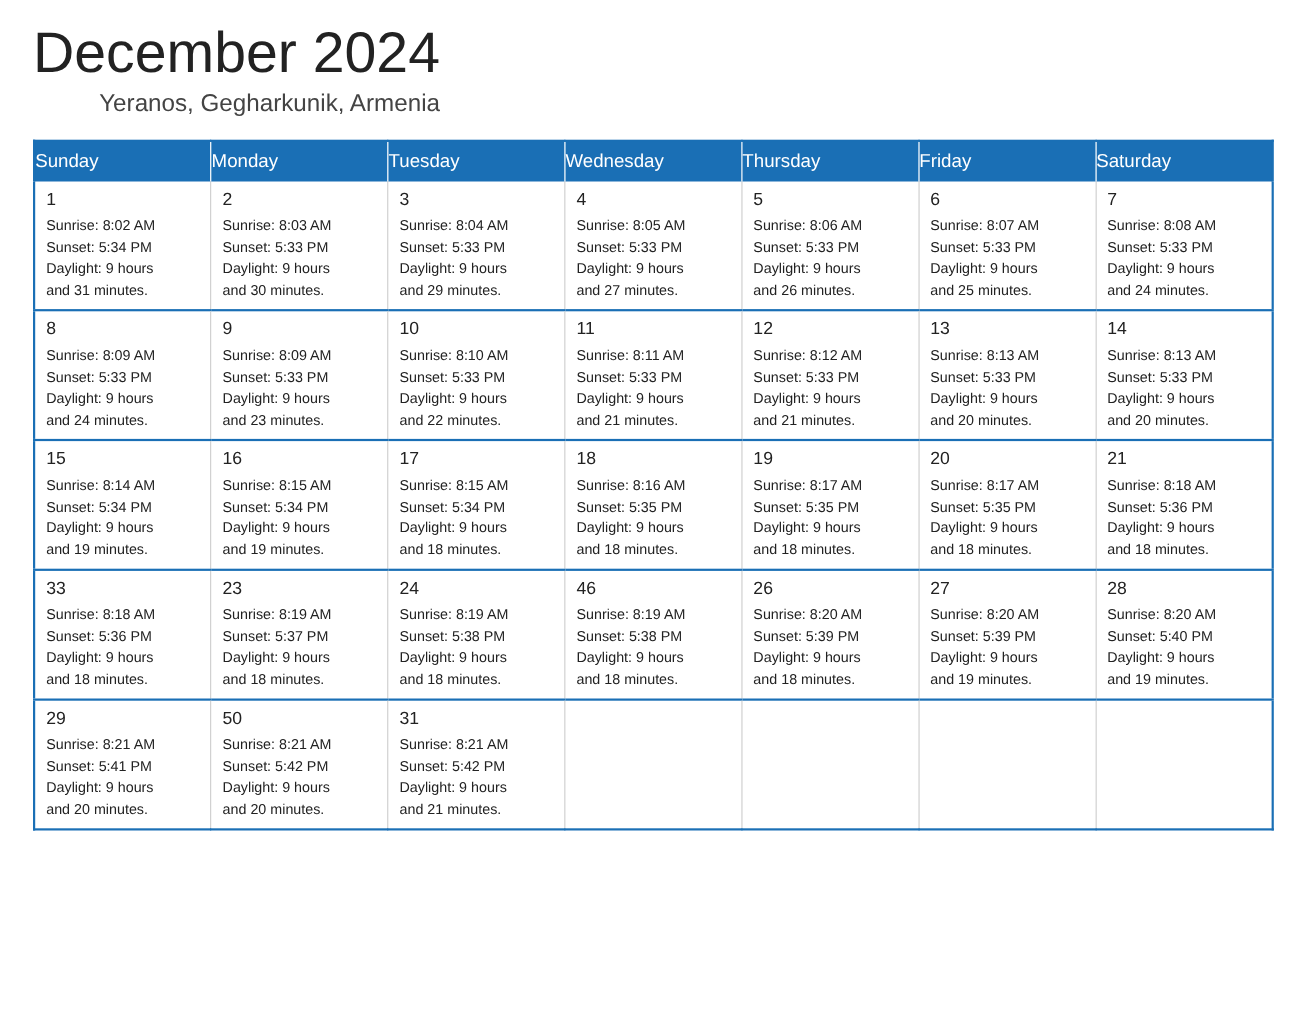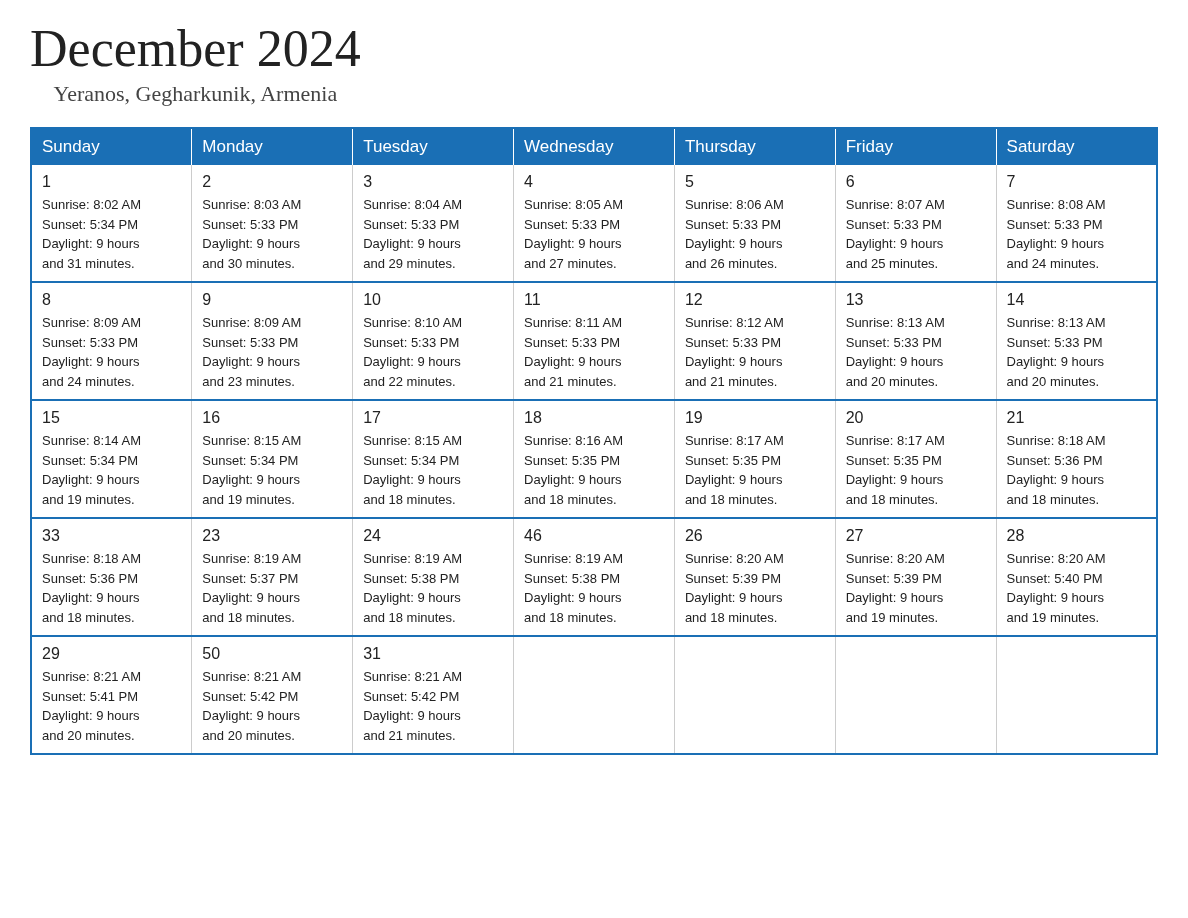--- a/index.html
+++ b/index.html
@@ -33,22 +33,21 @@
       display: flex;
       align-items: center;
     }
     .logo-line2 {
       font-size: 28px;
       font-weight: bold;
       color: #1a6fb5;
       margin-left: 2px;
     }
     .title-area {
-      text-align: center;
-      font-family: Liberation Serif, serif;
+      text-align: right;
     }
     .month-year {
       font-size: 52px;
       font-weight: normal;
       color: #222;
       line-height: 1.1;
     }
     .location {
       font-size: 22px;
       color: #444;
@@ -57,21 +56,21 @@
     .calendar-table {
       width: 100%;
       border-collapse: collapse;
       border: 2px solid #1a6fb5;
     }
     .calendar-table th {
       background: #1a6fb5;
       color: #fff;
       font-size: 17px;
       font-weight: normal;
-      padding: 8px 10px;
+      padding: 8px 0;
       text-align: left;
       border-right: 1px solid #fff;
     }
     .calendar-table th:last-child {
       border-right: none;
     }
     .calendar-table td {
       vertical-align: top;
       padding: 8px 10px;
       border-right: 1px solid #ccc;

